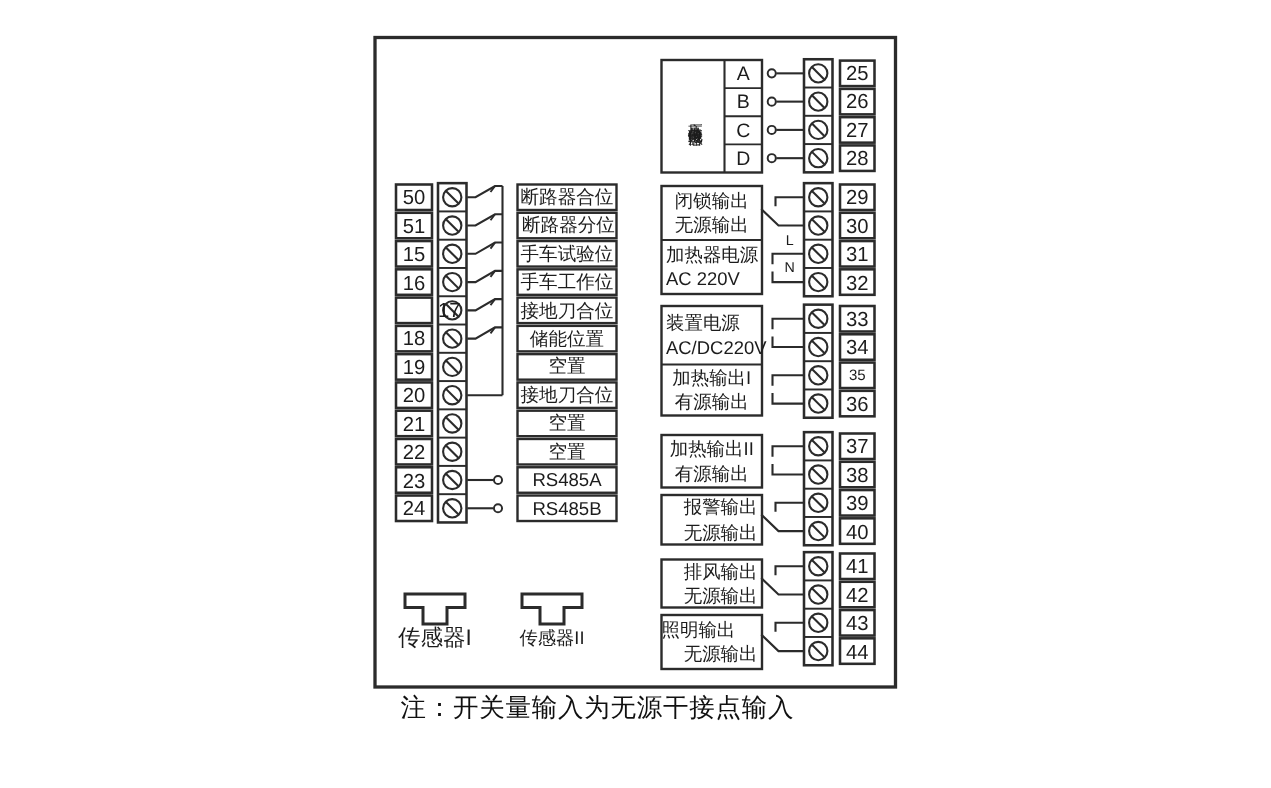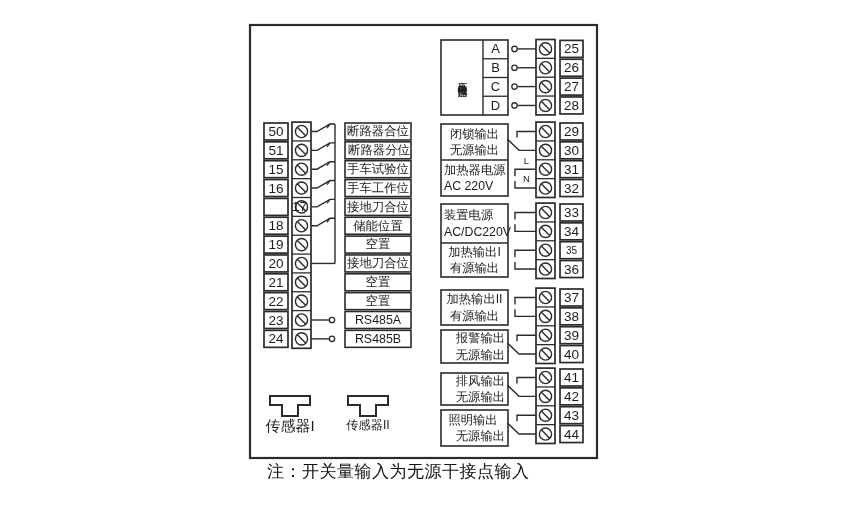--- a/index.html
+++ b/index.html
@@ -341,17 +341,17 @@
     <div class="t" style="left: 560px; top: 326.7px; width: 23px; line-height: 17px; font-size: 13.5px; text-align: center;">39</div>
     <div class="t" style="left: 560px; top: 345.55px; width: 23px; line-height: 17px; font-size: 13.5px; text-align: center;">40</div>
     <div class="t" style="left: 441px; top: 330.1px; width: 67px; line-height: 16px; font-size: 12.3px; text-align: right; padding-right: 3px;">报警输出</div>
     <div class="t" style="left: 441px; top: 346.9px; width: 67px; line-height: 16px; font-size: 12.3px; text-align: right; padding-right: 3px;">无源输出</div>
     <div class="t" style="left: 560px; top: 369px; width: 23px; line-height: 17px; font-size: 13.5px; text-align: center;">41</div>
     <div class="t" style="left: 560px; top: 387.85px; width: 23px; line-height: 17px; font-size: 13.5px; text-align: center;">42</div>
     <div class="t" style="left: 441px; top: 372.6px; width: 67px; line-height: 16px; font-size: 12.3px; text-align: right; padding-right: 3px;">排风输出</div>
     <div class="t" style="left: 441px; top: 389.4px; width: 67px; line-height: 16px; font-size: 12.3px; text-align: right; padding-right: 3px;">无源输出</div>
     <div class="t" style="left: 560px; top: 406.7px; width: 23px; line-height: 17px; font-size: 13.5px; text-align: center;">43</div>
     <div class="t" style="left: 560px; top: 425.55px; width: 23px; line-height: 17px; font-size: 13.5px; text-align: center;">44</div>
-    <div class="t" style="left: 441px; top: 411.6px; width: 67px; line-height: 16px; font-size: 12.3px; text-align: center; padding-right: 3px;">照明输出</div>
+    <div class="t" style="left: 441px; top: 411.6px; width: 67px; line-height: 16px; font-size: 12.3px; text-align: left; padding-right: 3px;">照明输出</div>
     <div class="t" style="left: 441px; top: 428.4px; width: 67px; line-height: 16px; font-size: 12.3px; text-align: right; padding-right: 3px;">无源输出</div>
     <div class="t" style="left: 260px; top: 418px; width: 60px; line-height: 15px; font-size: 15px; text-align: center;">传感器I</div>
     <div class="t" style="left: 338px; top: 418px; width: 60px; line-height: 15px; font-size: 12.2px; text-align: center;">传感器II</div>
   </div>
 
 </body></html>

